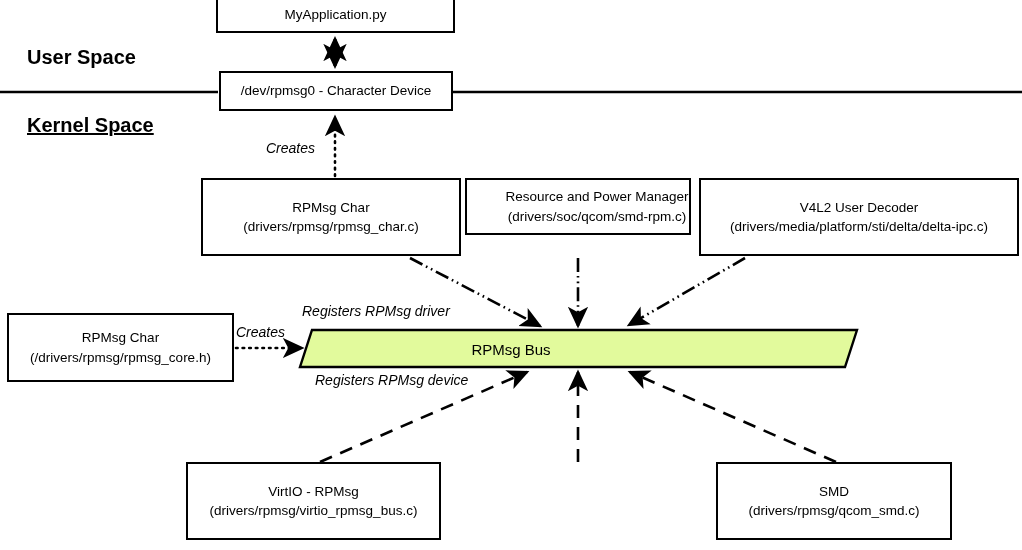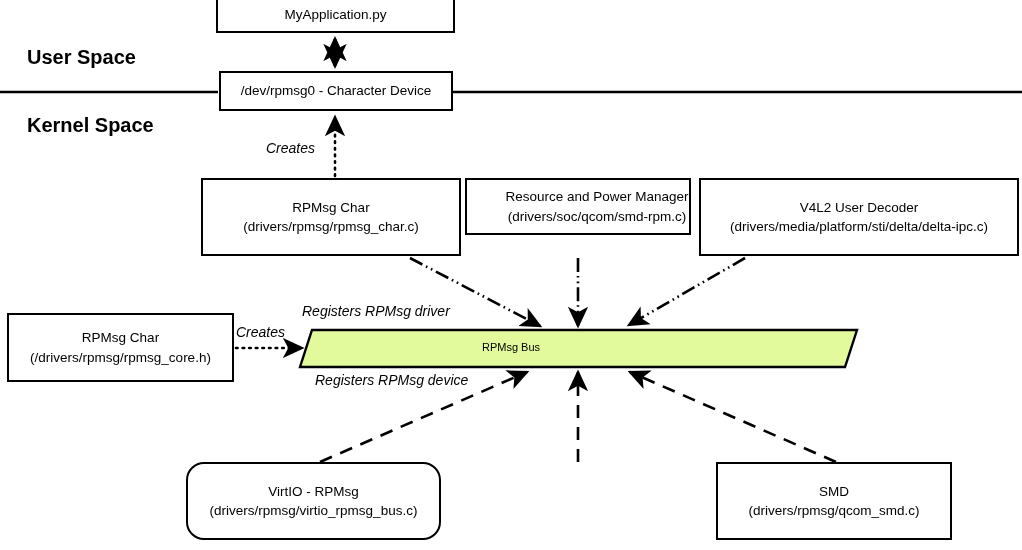--- a/index.html
+++ b/index.html
@@ -53,21 +53,21 @@
   .edge-label {
     position: absolute;
     font-style: italic;
     font-size: 14px;
     white-space: nowrap;
     background: transparent;
     z-index: 5;
   }
   .bus-label {
     position: absolute;
-    font-size: 11px;
+    font-size: 15px;
     white-space: nowrap;
     z-index: 6;
     text-align: center;
   }
 </style>
 </head>
 <body>
 
 <div id="diagram">
 
@@ -99,21 +99,21 @@
     <line x1="320" y1="462" x2="527" y2="372" stroke="#000000" stroke-width="2.6" stroke-dasharray="13 9" stroke-linecap="butt" marker-end="url(#arrow-solid)"></line>
 
     <line x1="578" y1="462" x2="578" y2="372" stroke="#000000" stroke-width="2.6" stroke-dasharray="13 9" stroke-linecap="butt" marker-end="url(#arrow-solid)"></line>
 
     <line x1="836" y1="462" x2="630" y2="372" stroke="#000000" stroke-width="2.6" stroke-dasharray="13 9" stroke-linecap="butt" marker-end="url(#arrow-solid)"></line>
 
     <polygon points="312,330 857,330 845,367 300,367" fill="#e2fa9c" stroke="#000000" stroke-width="2.4"></polygon>
   </svg>
 
   <div class="space-label" style="left:27px; top:46px;">User Space</div>
-  <div class="space-label" style="left:27px; top:114px;">Kernel Space</div>
+  <div class="space-label" style="left:27px; top:114px;text-decoration:underline;">Kernel Space</div>
 
   <div class="node" style="left:216px; top:-4px; width:239px; height:37px;">
     <span class="l1">MyApplication.py</span>
   </div>
 
   <div class="node" style="left:219px; top:71px; width:234px; height:40px;">
     <span class="l1">/dev/rpmsg0 - Character Device</span>
   </div>
 
   <div class="edge-label" style="left:266px; top:140px;">Creates</div>
@@ -139,21 +139,21 @@
   </div>
 
   <div class="edge-label" style="left:236px; top:324px;">Creates</div>
 
   <div class="edge-label" style="left:302px; top:303px;">Registers RPMsg driver</div>
 
   <div class="edge-label" style="left:315px; top:372px;">Registers RPMsg device</div>
 
   <div class="bus-label" style="left:0px; top:341px; width:1022px;">RPMsg Bus</div>
 
-  <div class="node" style="left:186px; top:462px; width:255px; height:78px;border-radius:18px;">
+  <div class="node" style="left:186px; top:462px; width:255px; height:78px;">
     <span class="l1">VirtIO - RPMsg</span>
     <span class="l2">(drivers/rpmsg/virtio_rpmsg_bus.c)</span>
   </div>
 
 
   <div class="node" style="left:716px; top:462px; width:236px; height:78px;">
     <span class="l1">SMD</span>
     <span class="l2">(drivers/rpmsg/qcom_smd.c)</span>
   </div>
 

